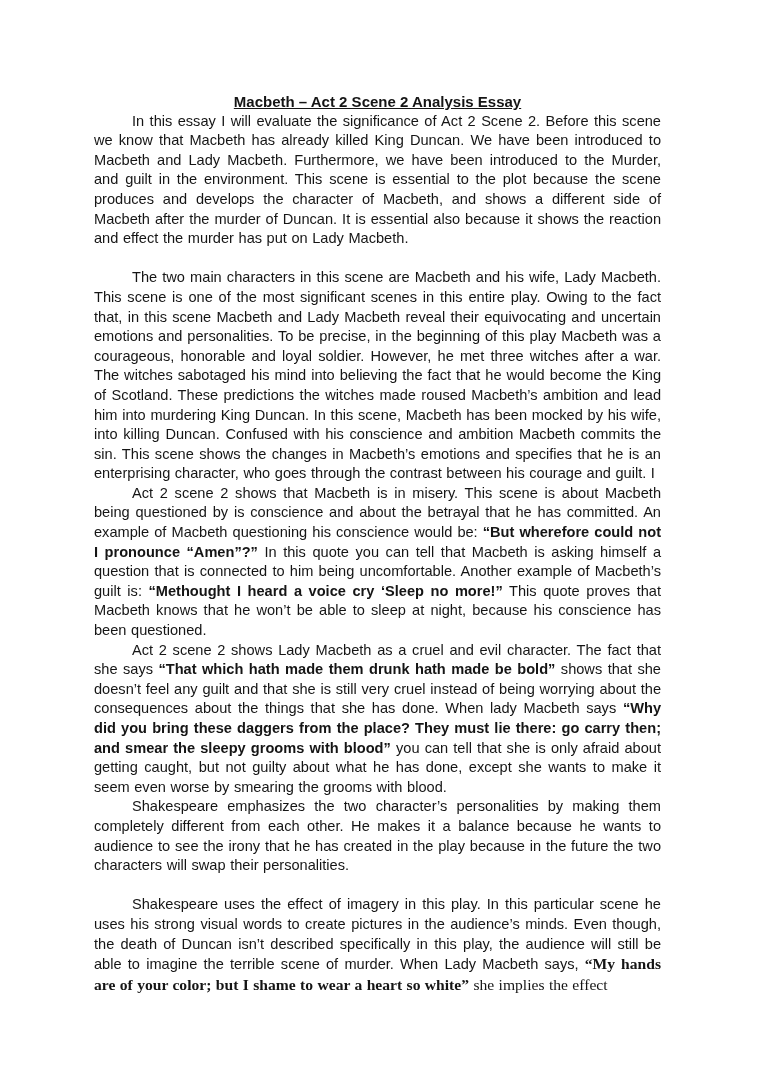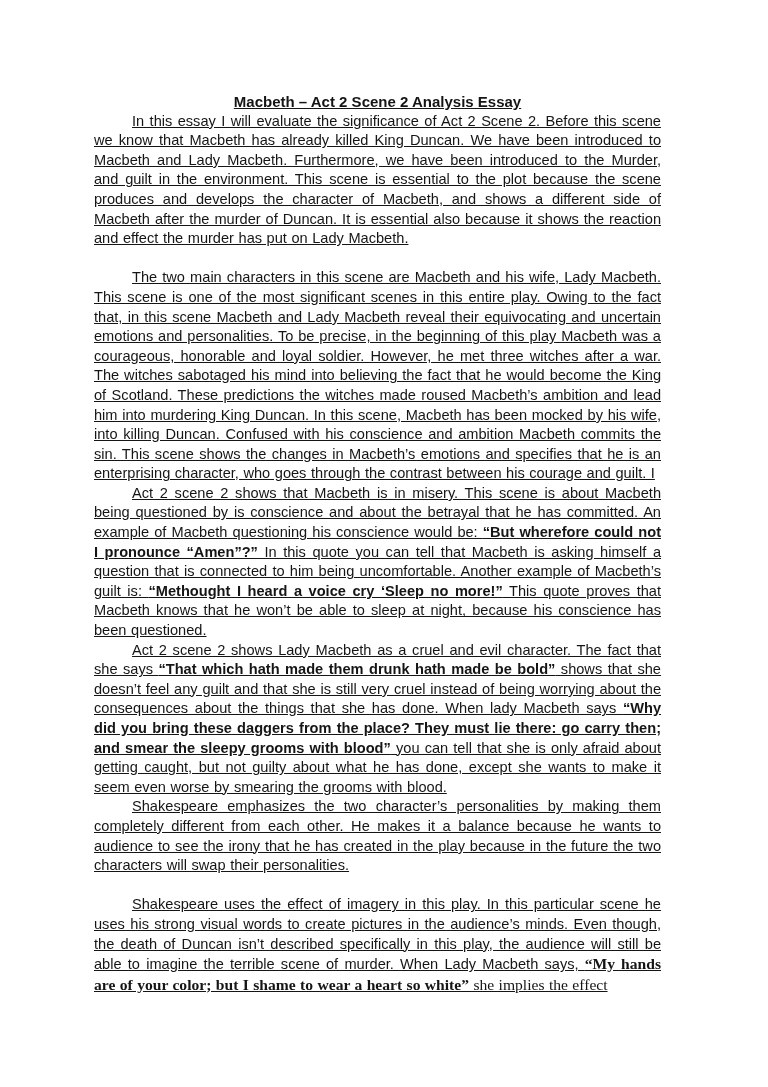--- a/index.html
+++ b/index.html
@@ -24,21 +24,20 @@
     font-size: 15px;
     font-weight: bold;
     text-decoration: underline;
     text-align: center;
     line-height: 19.6px;
   }
   .para {
     text-align: justify;
     text-indent: 38px;
     word-spacing: 0.5px;
-    text-decoration: underline;
   }
   .spacer {
     height: 19.6px;
   }
   .bold { font-weight: bold; }
   .serif {
     font-family: "Liberation Serif", serif;
     font-size: 15.6px;
   }
 </style>

